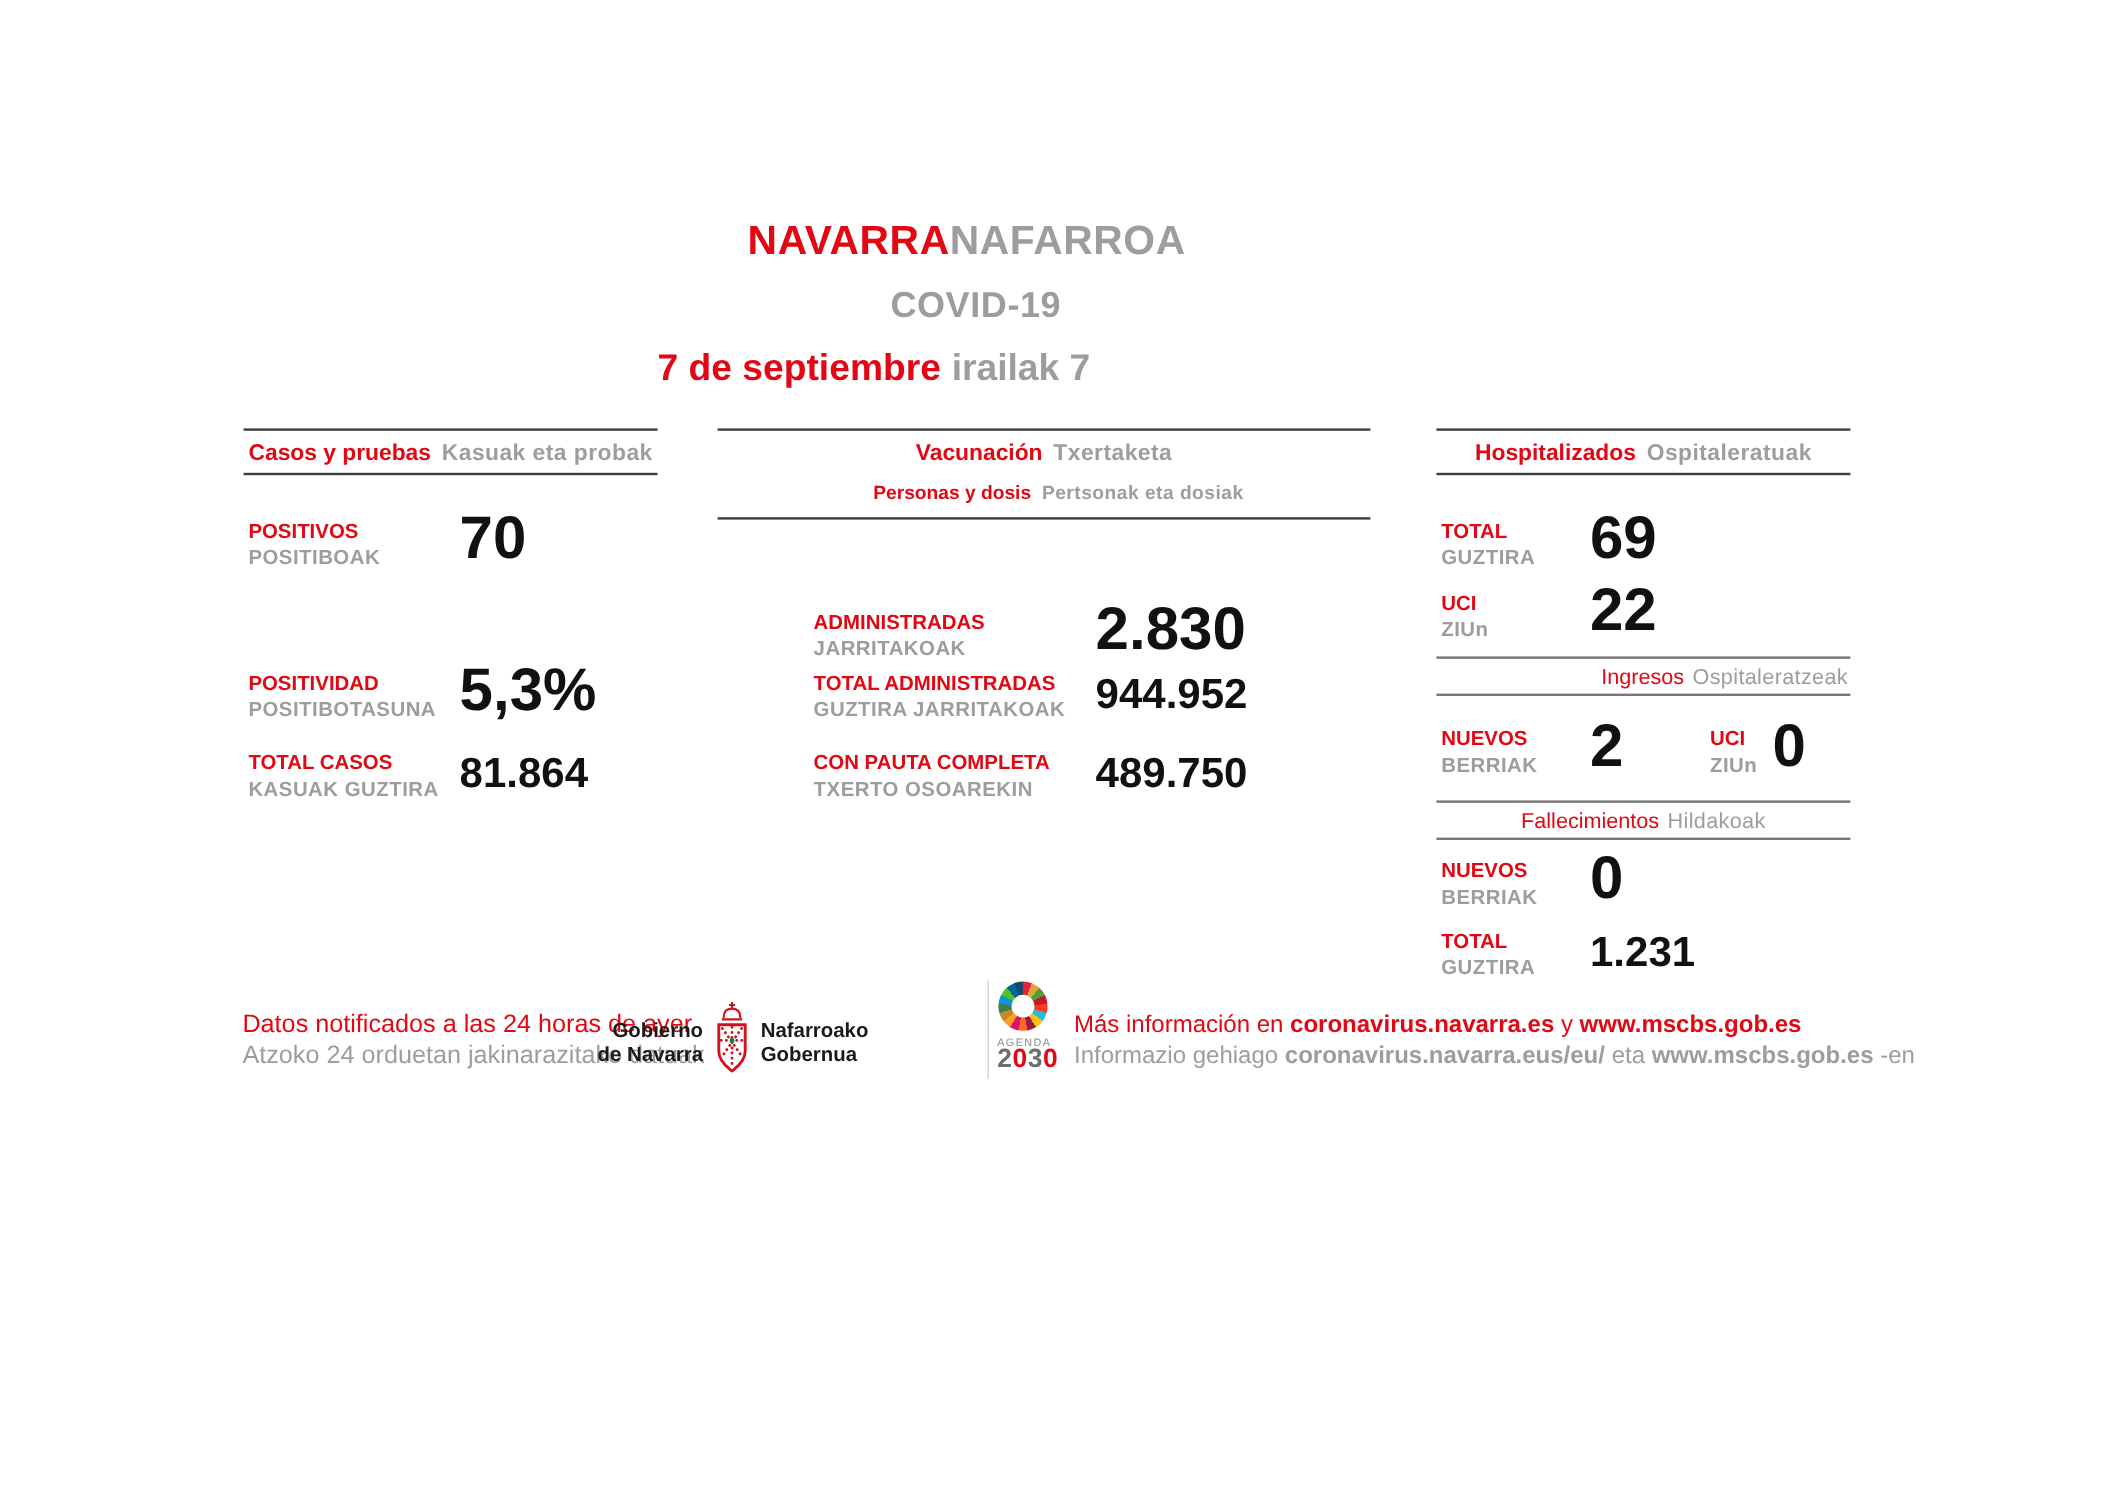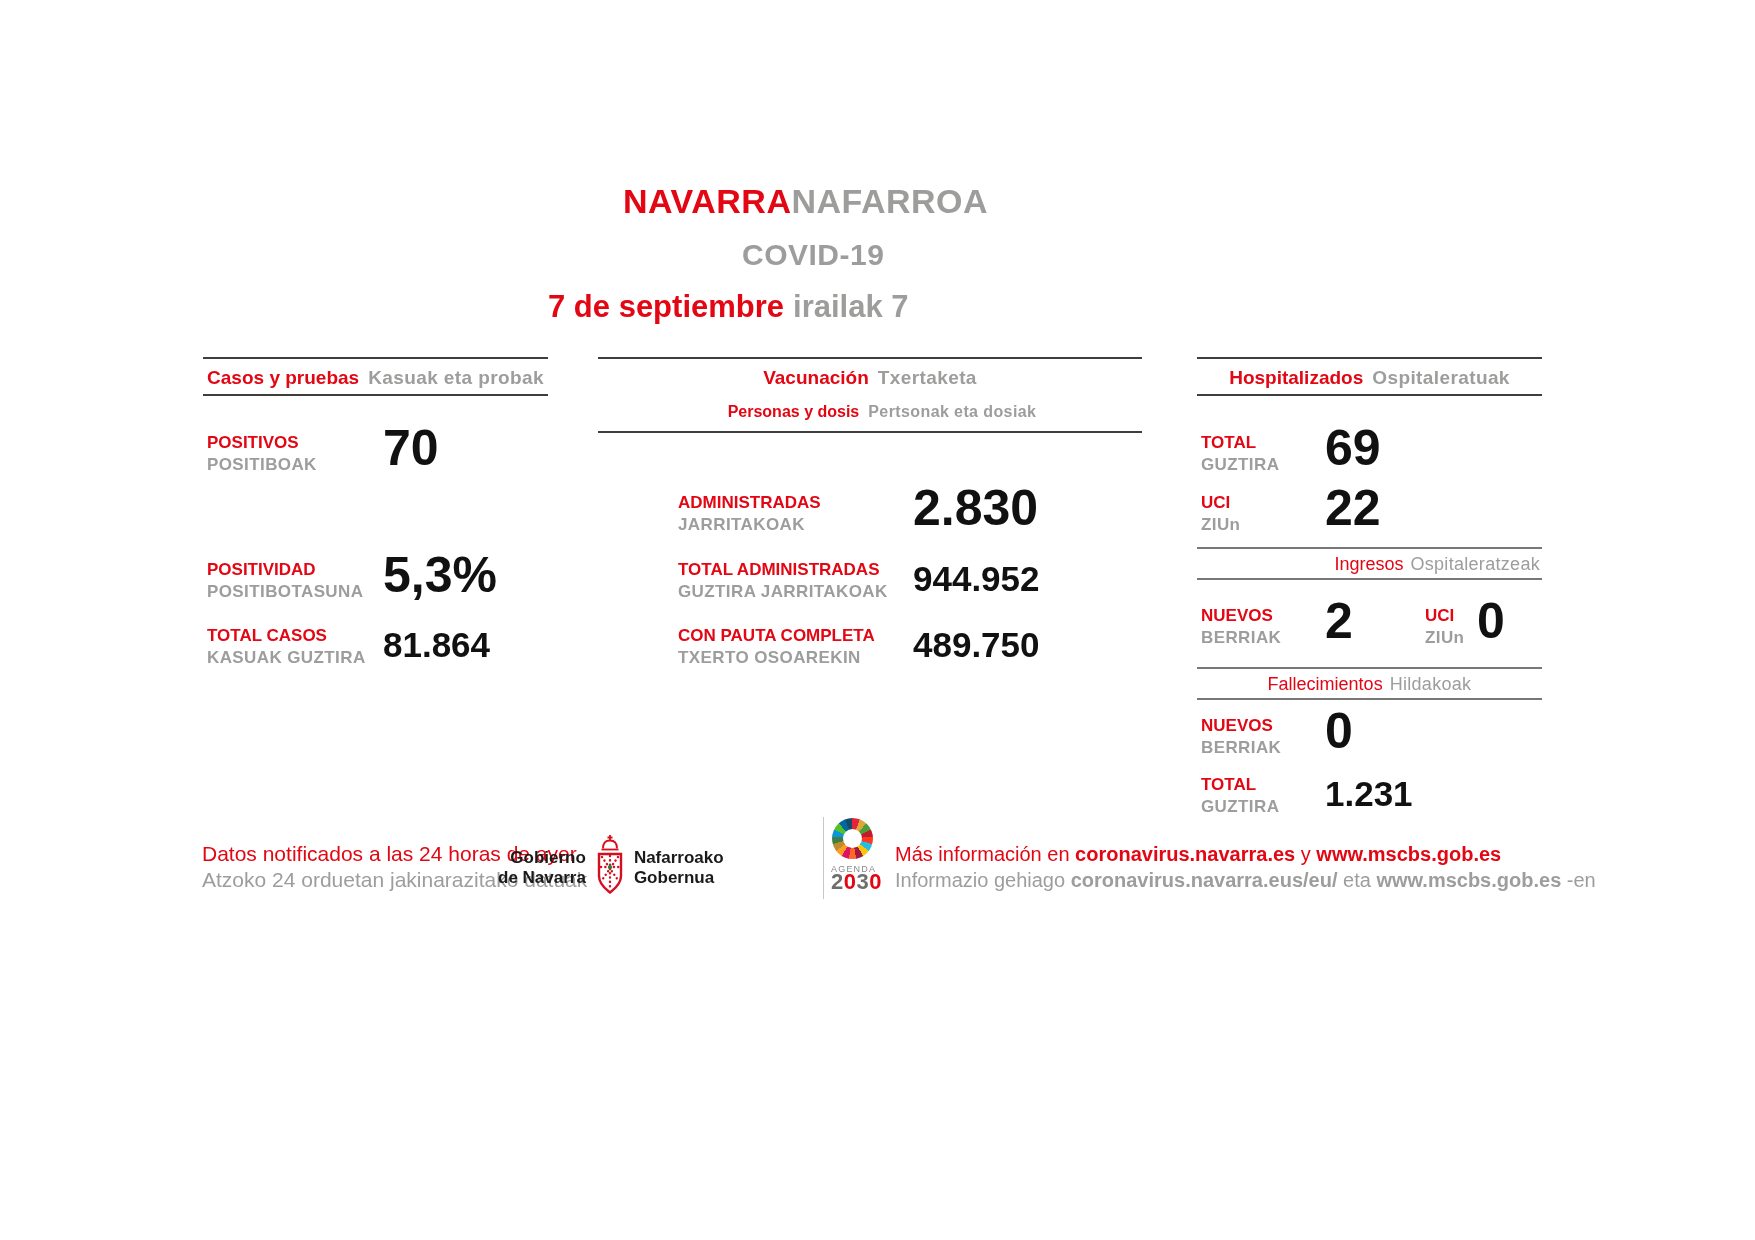--- a/index.html
+++ b/index.html
@@ -133,21 +133,21 @@
 </div>
 
 <div class="abs col col-vacc">
   <div class="col-header">
     <span class="h-es">Vacunación</span><span class="h-eu">Txertaketa</span>
     <span class="sub">
       <span class="h-es">Personas y dosis</span><span class="h-eu">Pertsonak eta dosiak</span>
     </span>
   </div>
 
-  <div class="stat-row" style="top:492px">
+  <div class="stat-row" style="top:508px">
     <div class="labels">
       <div class="l-es">ADMINISTRADAS</div>
       <div class="l-eu">JARRITAKOAK</div>
     </div>
     <div class="value lg">2.830</div>
   </div>
 
   <div class="stat-row" style="top:559px">
     <div class="labels">
       <div class="l-es">TOTAL ADMINISTRADAS</div>

